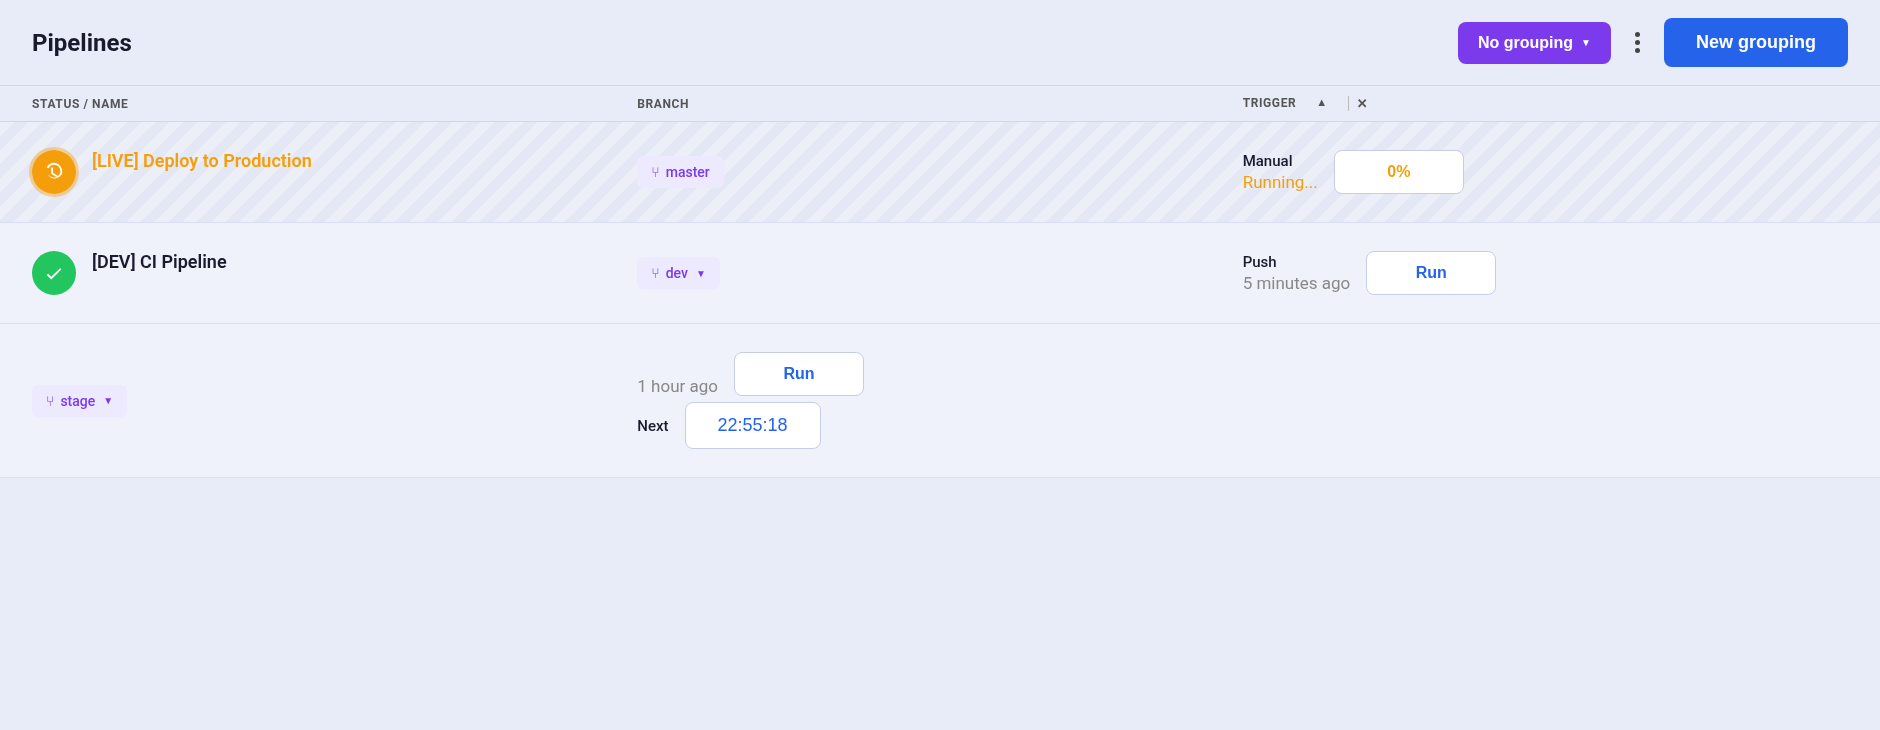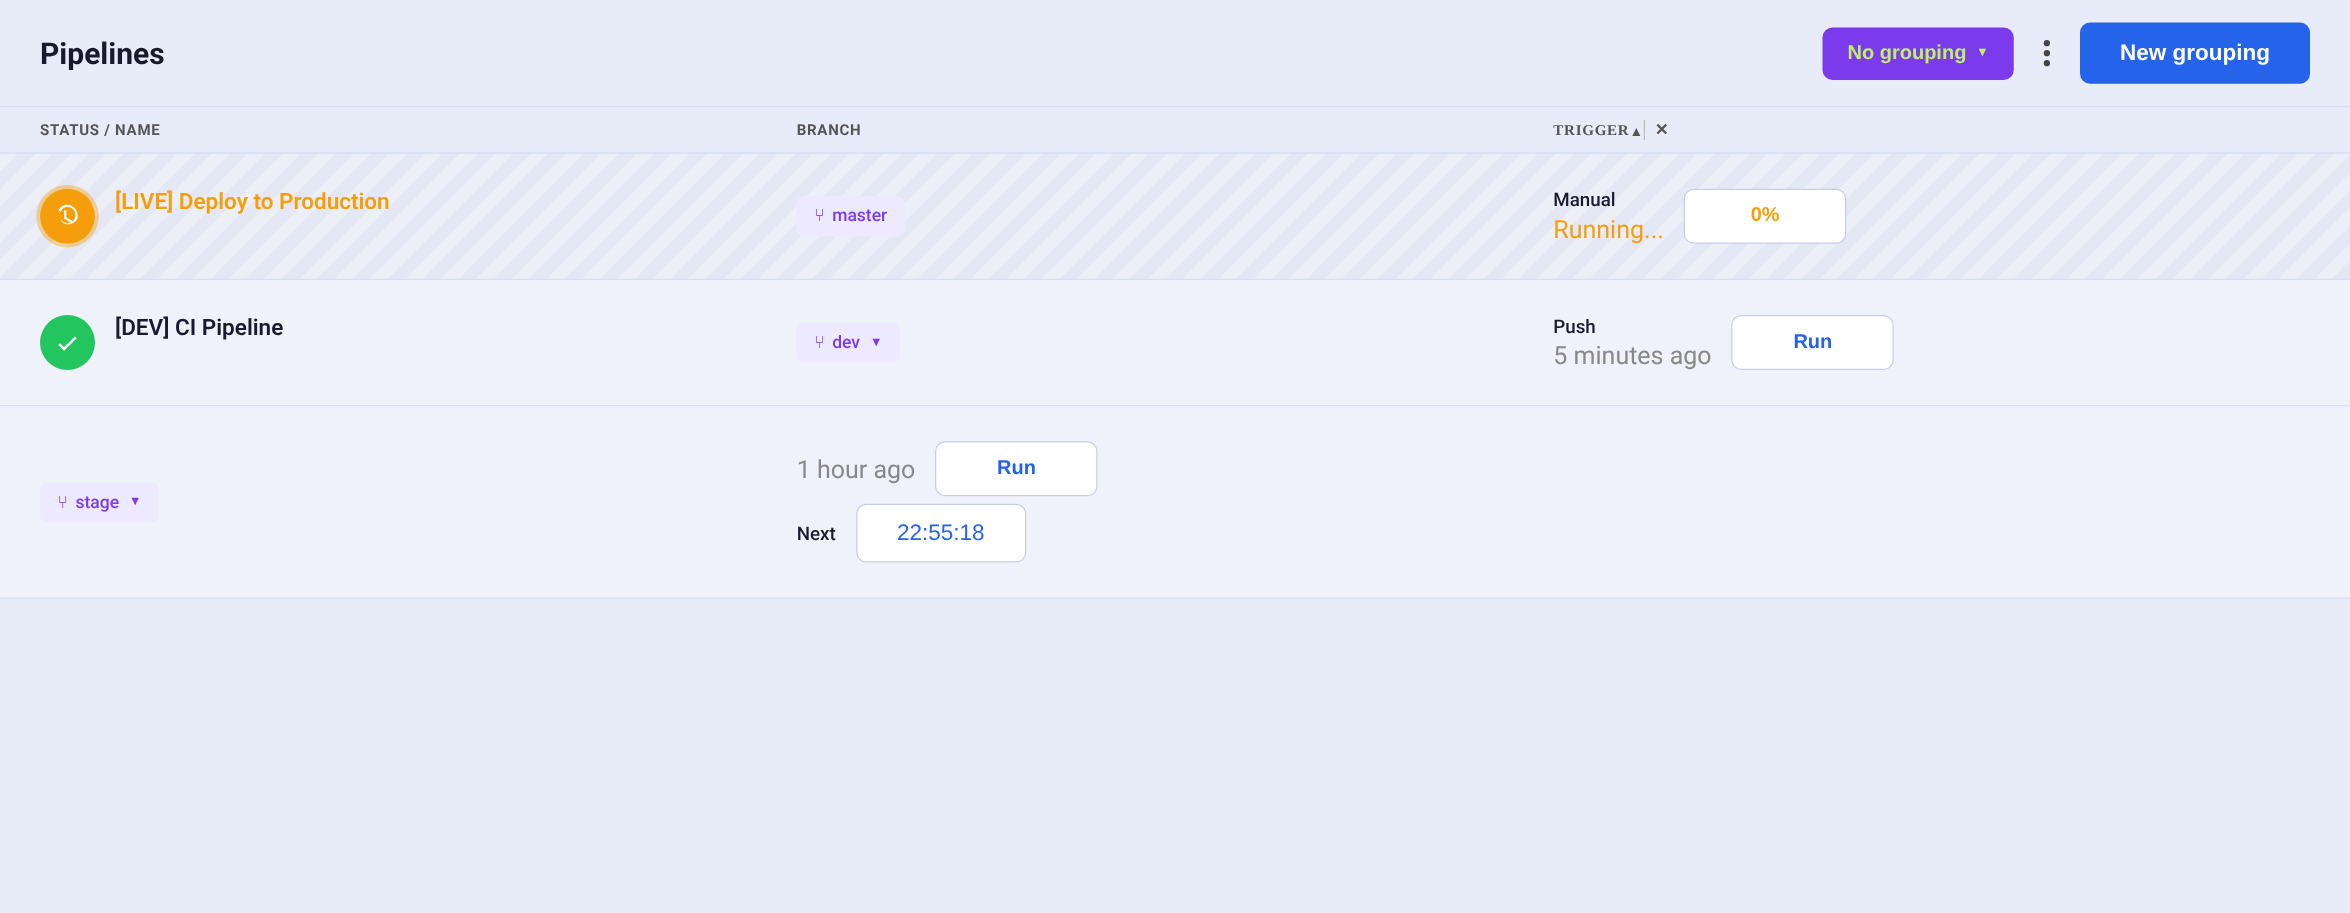--- a/index.html
+++ b/index.html
@@ -25,21 +25,21 @@
     }
 
     .header-actions {
       display: flex;
       align-items: center;
       gap: 16px;
     }
 
     .no-grouping-btn {
       background: #7c3aed;
-      color: #bef264;
+      color: #ffffff;
       border: none;
       border-radius: 8px;
       padding: 12px 20px;
       font-size: 16px;
       font-weight: 600;
       cursor: pointer;
       display: flex;
       align-items: center;
       gap: 8px;
     }
@@ -96,23 +96,22 @@
       color: #555;
       letter-spacing: 0.05em;
       text-transform: uppercase;
       display: flex;
       align-items: center;
       gap: 6px;
     }
 
     .trigger-header {
       display: flex;
-      align-items: flex-end;
-      gap: 0;
-      font-family: Liberation Serif, serif;
+      align-items: flex-start;
+      gap: 20px;
     }
 
     .trigger-header .sort-icon {
       color: #555;
       font-size: 11px;
     }
 
     .trigger-header .clear-icon {
       color: #555;
       font-size: 13px;
@@ -236,21 +235,21 @@
       gap: 2px;
     }
 
     .trigger-type {
       font-size: 15px;
       color: #1a1a2e;
       font-weight: 500;
     }
 
     .trigger-time {
-      font-size: 20px;
+      font-size: 17px;
       color: #f59e0b;
     }
 
     .trigger-time.gray {
       color: #888;
     }
 
     .action-btn {
       border: 1.5px solid #c7cde8;
       border-radius: 8px;
@@ -367,21 +366,21 @@
 <div class="pipeline-row plain">
   <div class="branch-cell">
     <div class="branch-badge">
       <span class="branch-icon">⑂</span>
       <span>stage</span>
       <span class="chevron-sm">▼</span>
     </div>
   </div>
   <div class="trigger-cell">
     <div class="stage-row-extra">
-      <div style="display:flex; align-items:center; gap:16px;">
+      <div style="display:flex; align-items:flex-end; gap:16px;">
         <span class="trigger-time gray">1 hour ago</span>
         <button class="action-btn">Run</button>
       </div>
       <div style="display:flex; align-items:center; gap:16px;">
         <span class="next-label">Next</span>
         <button class="action-btn timer">22:55:18</button>
       </div>
     </div>
   </div>
 </div>

